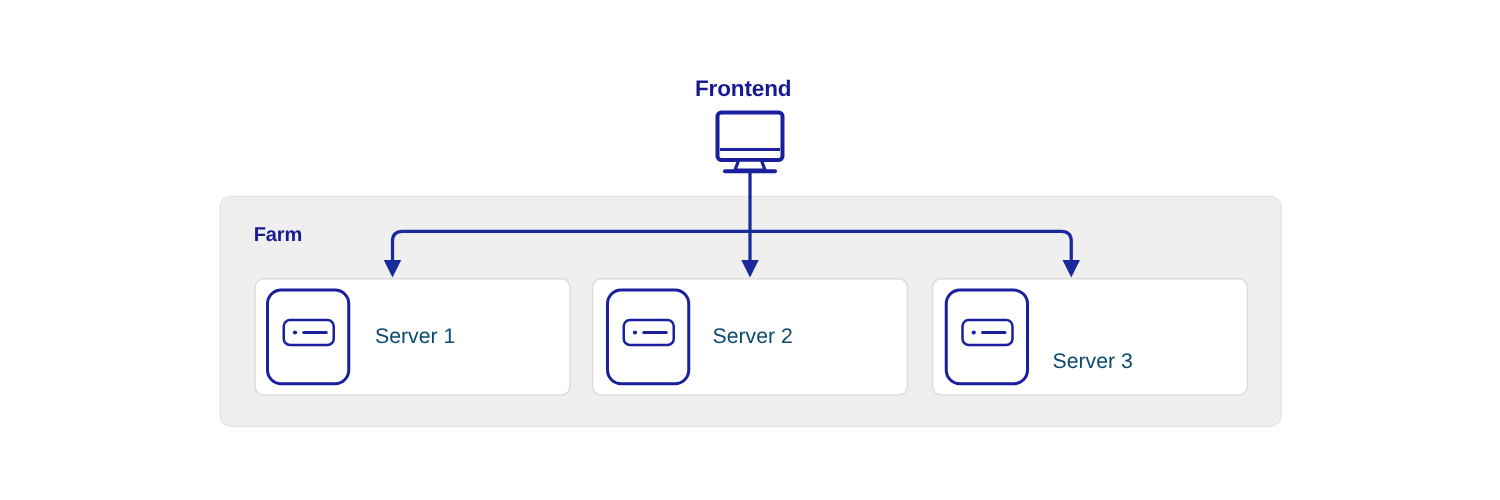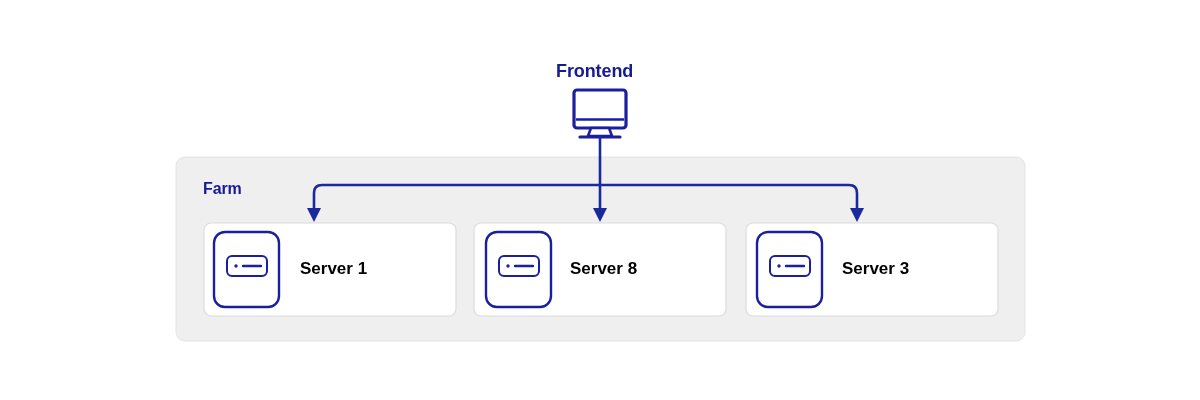--- a/index.html
+++ b/index.html
@@ -40,29 +40,29 @@
     font-size: 18px;
   }
   .label-farm {
     left: 203px;
     top: 180px;
     font-size: 16px;
   }
   .label-server {
     position: absolute;
     font-family: "Liberation Sans", sans-serif;
-    font-weight: bold;
+    font-weight: normal;
     font-size: 17px;
-    color: #000000;
+    color: #0c4a6e;
     white-space: nowrap;
     top: 259px;
   }
   .srv1-label { left: 300px; }
   .srv2-label { left: 570px; }
-  .srv3-label { left: 842px; }
+  .srv3-label { left: 842px; margin-top: 20px; }
 </style>
 </head>
 <body>
 
 <div class="canvas">
 
   <svg class="diagram-svg" viewBox="0 0 1200 400">
 
     <rect x="176" y="157" width="849" height="184" rx="9" ry="9" fill="#efeff0" stroke="#e4e4e6" stroke-width="1"></rect>
 
@@ -116,17 +116,17 @@
     </g>
 
   </svg>
 
   <div class="label label-frontend">Frontend</div>
 
   <div class="label label-farm">Farm</div>
 
   <div class="label-server srv1-label">Server 1</div>
 
-  <div class="label-server srv2-label">Server 8</div>
+  <div class="label-server srv2-label">Server 2</div>
 
   <div class="label-server srv3-label">Server 3</div>
 
 </div>
 
 </body></html>

